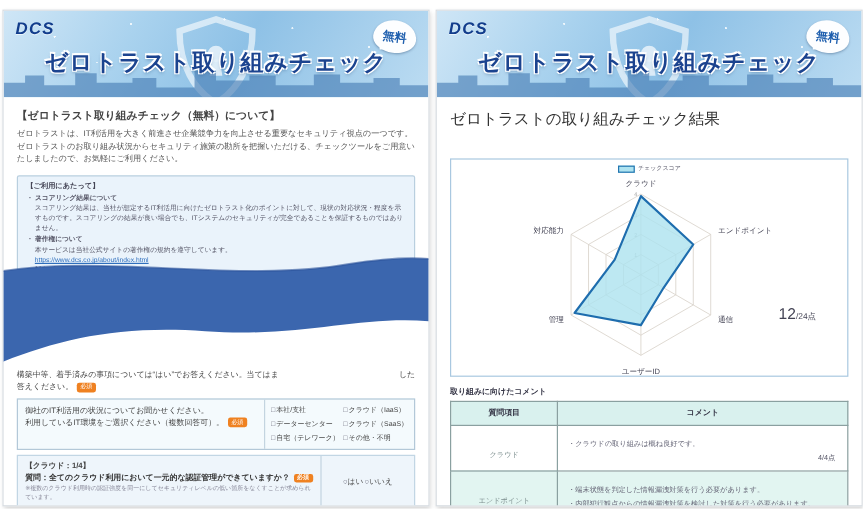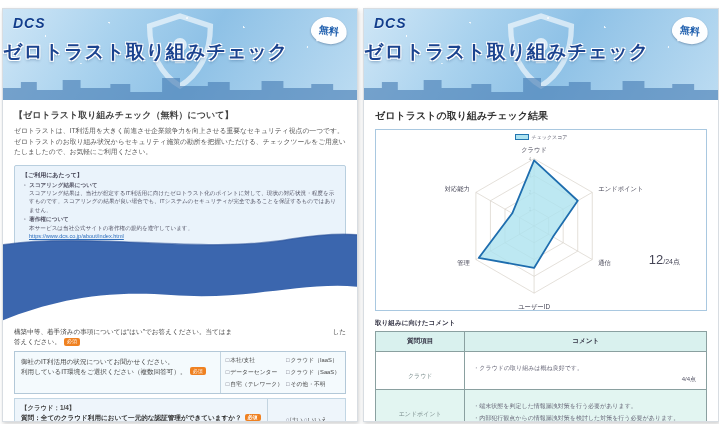--- a/index.html
+++ b/index.html
@@ -8,42 +8,42 @@
     font-family:"Liberation Sans","DejaVu Sans",sans-serif; color:#333;
   }
   .stage { display:flex; gap:5px; padding:8px 2px 0 2px; }
   .panel {
     width:356px; height:414px; background:#fff; position:relative;
     border:1px solid #d8dde2; box-shadow:1px 2px 4px rgba(0,0,0,.18);
     overflow:hidden; flex:0 0 auto;
   }
   
   .banner {
-    height:91px; position:relative; overflow:hidden;
+    height:72px; position:relative; overflow:hidden;
     background:linear-gradient(120deg,#cfe6f6 0%,#a9d2ee 30%,#8ec1e6 55%,#bcdcf2 100%);
   }
   .banner .skyline {
     position:absolute; left:0; right:0; bottom:0; height:26px; opacity:.85;
   }
   .banner .net-dots { position:absolute; inset:0;
     background:
       radial-gradient(circle 2px at 12% 30%, rgba(255,255,255,.9) 0 40%, transparent 50%),
       radial-gradient(circle 2px at 30% 15%, rgba(255,255,255,.8) 0 40%, transparent 50%),
       radial-gradient(circle 2px at 68% 20%, rgba(255,255,255,.8) 0 40%, transparent 50%),
       radial-gradient(circle 2px at 86% 42%, rgba(255,255,255,.8) 0 40%, transparent 50%),
       radial-gradient(circle 2px at 52% 10%, rgba(255,255,255,.7) 0 40%, transparent 50%),
       radial-gradient(circle 1.5px at 22% 60%, rgba(255,255,255,.7) 0 40%, transparent 50%);
   }
   .banner .shield { position:absolute; left:50%; top:4px; transform:translateX(-50%); opacity:.75; }
   .logo {
     position:absolute; left:10px; top:6px; font-size:14px; font-weight:bold;
     color:#123d8c; letter-spacing:1px; font-style:italic; text-shadow:0 1px 0 rgba(255,255,255,.6);
   }
   .banner-title {
-    position:absolute; left:0; right:0; top:30px; 
+    position:absolute; left:0; right:0; top:30px; text-align:center;
     font-size:19px; font-weight:bold; color:#1b438f; letter-spacing:1px;
     text-shadow:-1px -1px 0 #fff,1px -1px 0 #fff,-1px 1px 0 #fff,1px 1px 0 #fff,0 2px 3px rgba(0,40,90,.35);
     white-space:nowrap;
   }
   .free-badge {
     position:absolute; right:10px; top:8px; width:36px; height:27px;
     background:#fdfeff; border-radius:50% 50% 50% 50%/55% 55% 45% 45%;
     display:flex; align-items:center; justify-content:center;
     font-size:10px; font-weight:bold; color:#1f5fae; transform:rotate(8deg);
     box-shadow:0 1px 2px rgba(0,30,70,.3);
@@ -98,21 +98,21 @@
   .q-cat { font-weight:bold; color:#444; font-size:6.4px; }
   .q-text { font-weight:bold; color:#333; }
   .q-note { font-size:5px; color:#889; margin-top:1px; }
   .q-answer {
     flex:0 0 78px; border-left:1px solid #c3d4e0; display:flex;
     align-items:center; justify-content:center; font-size:6.4px; color:#444; gap:1px;
   }
   .radio { cursor:pointer; white-space:nowrap; }
   .radio .circ { color:#667; }
   
-  .result-heading { font-size:10px; font-weight:bold; color:#333; margin-bottom:6px; }
+  .result-heading { font-size:13px; font-weight:normal; color:#333; margin-bottom:24px; }
   .chart-box { position:relative; border:1px solid #a9c8e0; height:182px; background:#fff; }
   .chart-legend {
     position:absolute; left:0; right:0; top:4px; display:flex; justify-content:center;
     align-items:center; gap:3px; font-size:5px; color:#556;
   }
   .legend-swatch { width:14px; height:6px; background:#aee3f0; border:1px solid #2275b0; }
   .score-badge { position:absolute; right:26px; bottom:42px; color:#445; }
   .score-value { font-size:13px; }
   .score-total { font-size:7px; }
   .comment-label { margin-top:8px; font-size:6.6px; color:#334; font-weight:bold; }

